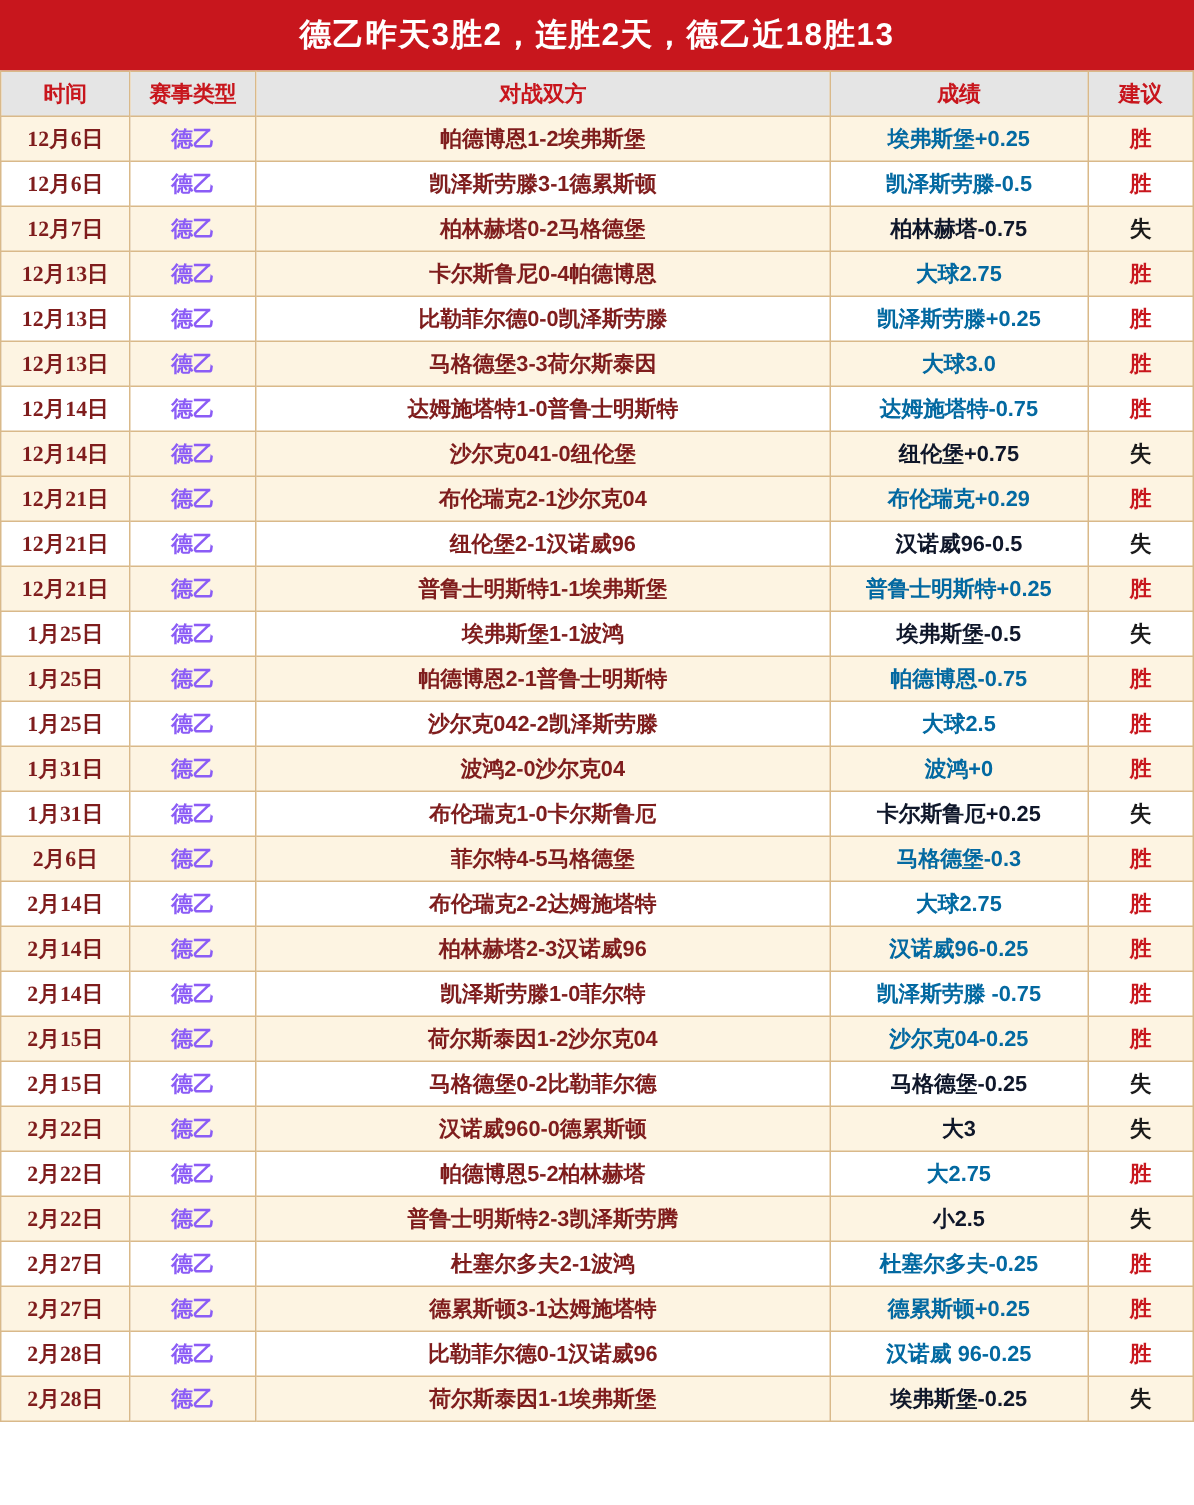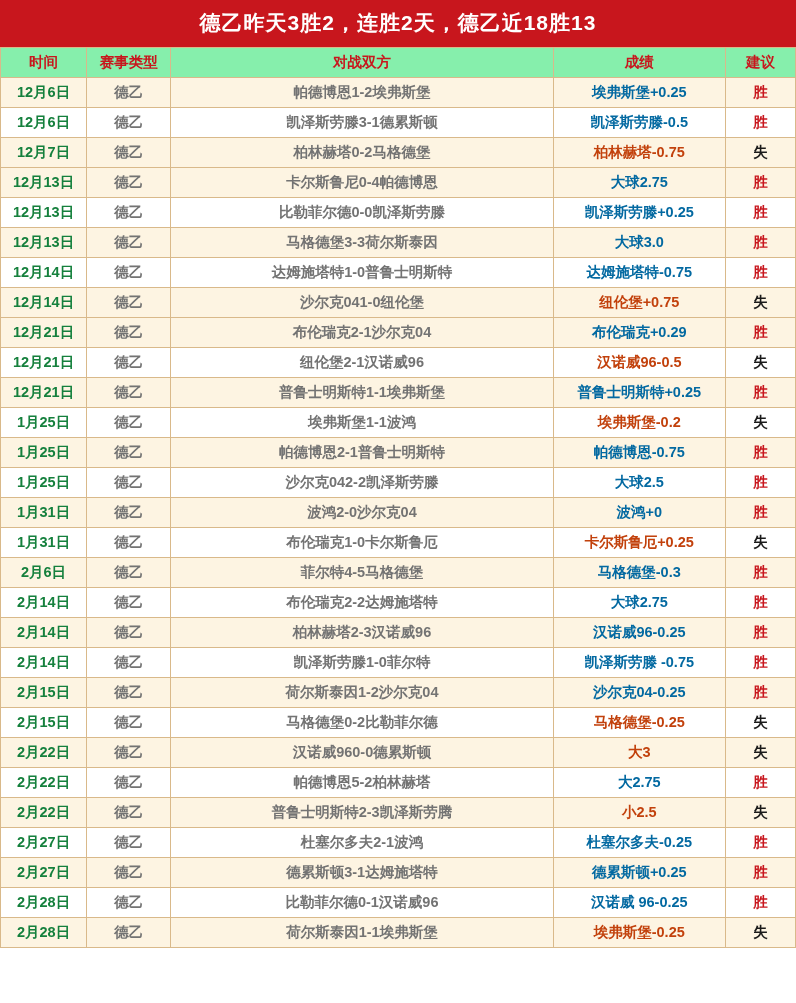--- a/index.html
+++ b/index.html
@@ -35,40 +35,40 @@
     padding: 0;
     height: 29px;
     text-align: center;
     vertical-align: middle;
     font-size: 14.5px;
     font-weight: bold;
     overflow: hidden;
     white-space: nowrap;
   }
   thead th {
-    background: #86efac;
+    background: #e5e5e5;
     color: #c8161d;
     font-size: 15px;
     height: 30px;
     border-color: #d9b98a;
   }
   .col-time { width: 86px; }
   .col-type { width: 84px; }
   .col-match { width: 382px; }
   .col-score { width: 172px; }
   .col-advice { width: 70px; }
 
   tr.row-odd td { background: #fdf4e2; }
   tr.row-even td { background: #ffffff; }
 
-  td.time { color: #15803d; }
-  td.type { color: #737373; }
-  td.match { color: #737373; }
+  td.time { color: #7f1d1d; font-family: Liberation Serif, serif; }
+  td.type { color: #8b5cf6; }
+  td.match { color: #7f1d1d; }
   td.score.win { color: #0369a1; }
-  td.score.lose { color: #c2410c; }
+  td.score.lose { color: #0f172a; }
   td.advice.win { color: #c8161d; }
   td.advice.lose { color: #1a1a1a; }
 </style>
 </head>
 <body>
 
 <div class="page">
 
   <div class="title-bar">德乙昨天3胜2，连胜2天，德乙近18胜13</div>
 
@@ -164,21 +164,21 @@
           <td class="time">12月21日</td>
           <td class="type">德乙</td>
           <td class="match">普鲁士明斯特1-1埃弗斯堡</td>
           <td class="score win">普鲁士明斯特+0.25</td>
           <td class="advice win">胜</td>
         </tr>
         <tr class="row-even">
           <td class="time">1月25日</td>
           <td class="type">德乙</td>
           <td class="match">埃弗斯堡1-1波鸿</td>
-          <td class="score lose">埃弗斯堡-0.2</td>
+          <td class="score lose">埃弗斯堡-0.5</td>
           <td class="advice lose">失</td>
         </tr>
         <tr class="row-odd">
           <td class="time">1月25日</td>
           <td class="type">德乙</td>
           <td class="match">帕德博恩2-1普鲁士明斯特</td>
           <td class="score win">帕德博恩-0.75</td>
           <td class="advice win">胜</td>
         </tr>
         <tr class="row-even">

